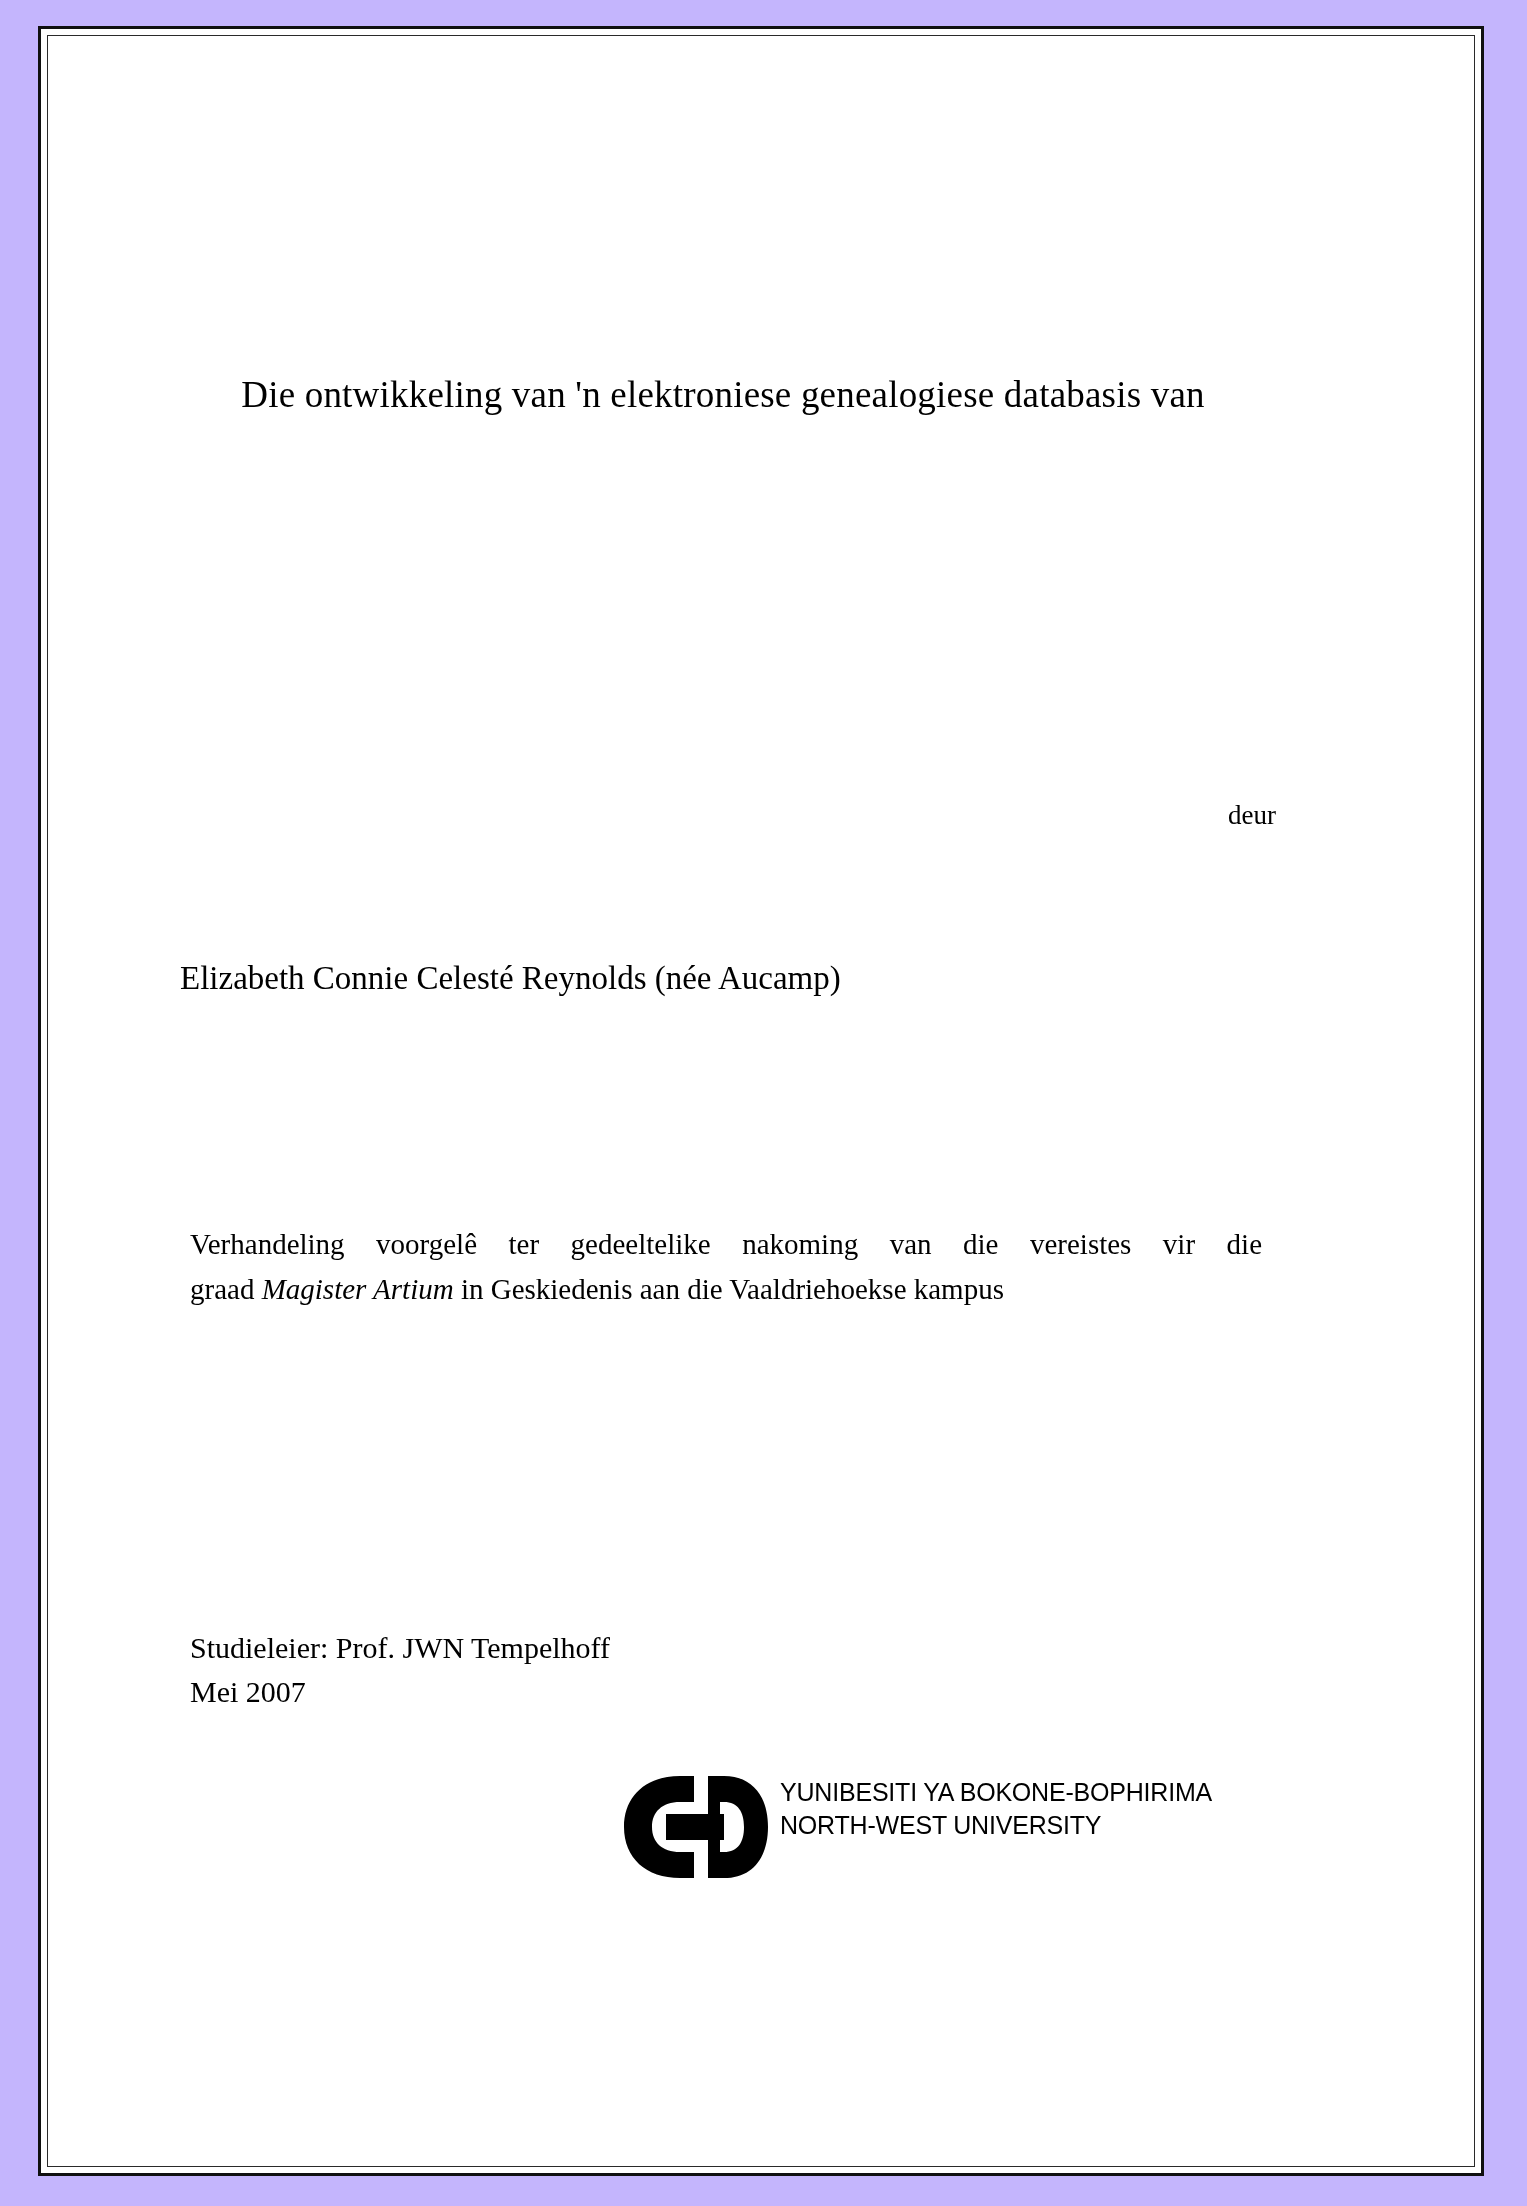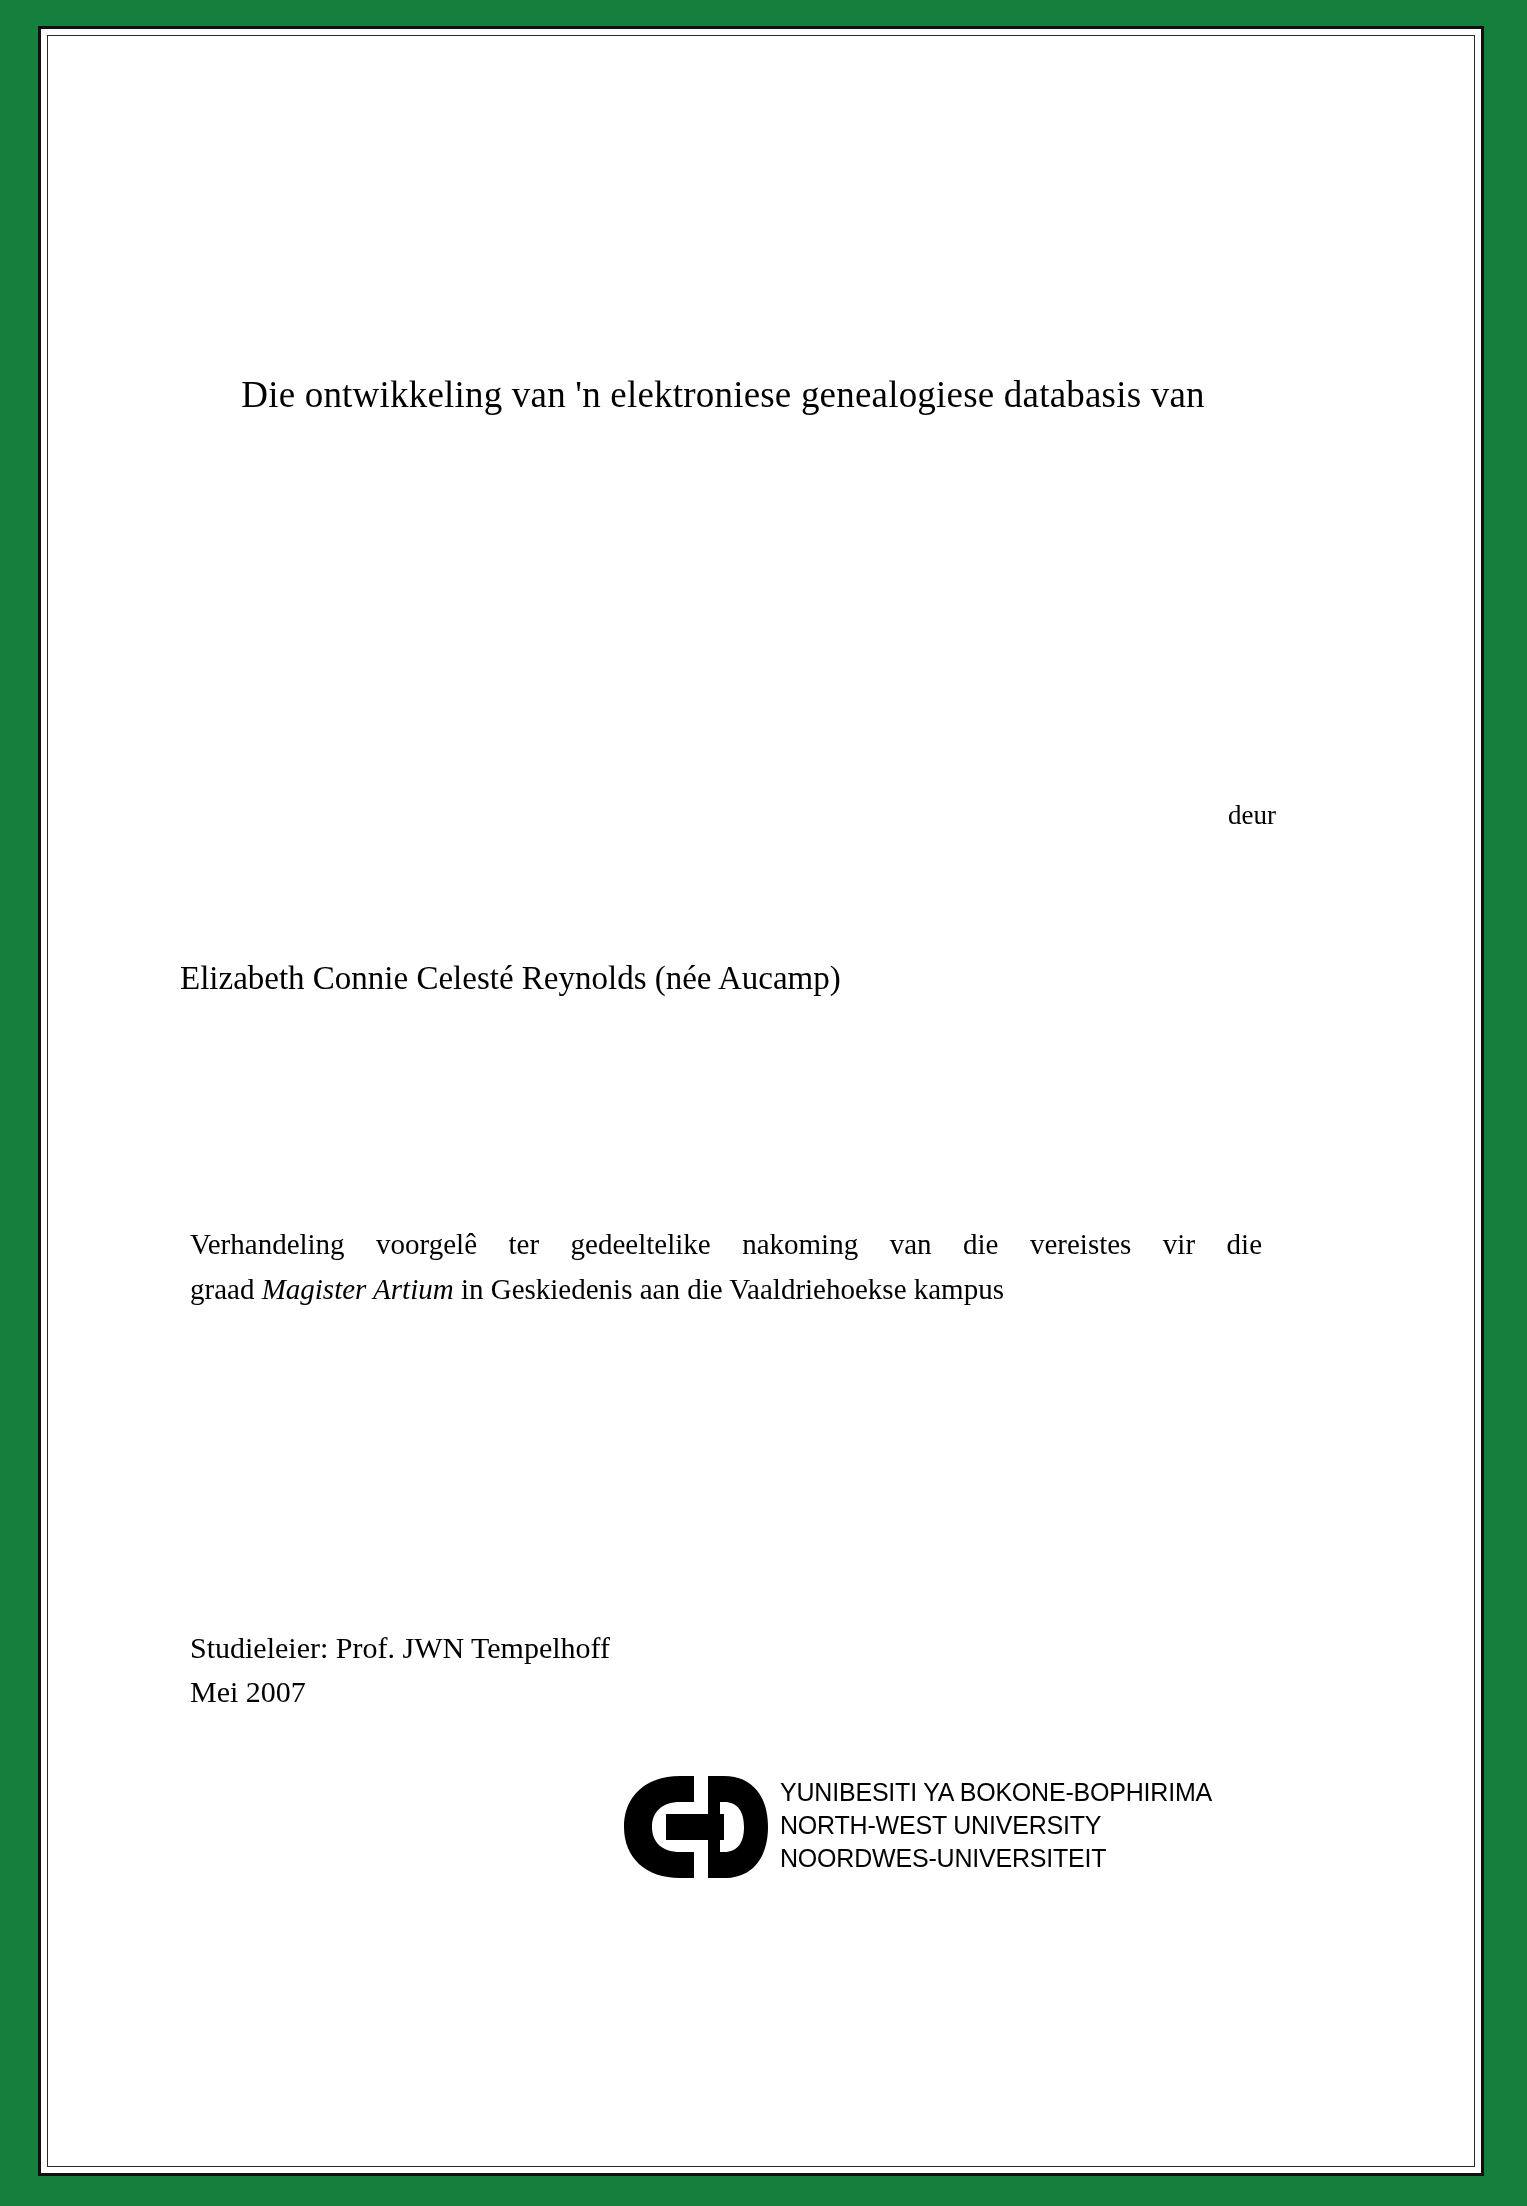--- a/index.html
+++ b/index.html
@@ -15,21 +15,21 @@
     color: #000000;
     overflow: hidden;
   }
 
   
   .scan {
     position: absolute;
     left: 0; top: 0;
     width: 1527px;
     height: 2206px;
-    background: #15803d;
+    background: #c4b5fd;
   }
 
   
   .page-frame {
     position: absolute;
     left: 38px;
     top: 26px;
     width: 1446px;
     height: 2150px;
     border: 3px solid #101010;
@@ -169,18 +169,17 @@
 
     <div class="logo-block">
       <svg class="logo-mark" viewBox="0 0 150 106">
         <path d="M60 2 C26 2 4 22 4 53 C4 84 26 104 60 104 L74 104 L74 78 L60 78 C42 78 32 68 32 53 C32 38 42 28 60 28 L74 28 L74 2 Z" fill="#000000"></path>
         <rect x="46" y="40" width="58" height="26" fill="#000000"></rect>
         <path d="M88 2 L88 104 L104 104 C132 104 148 84 148 53 C148 22 132 2 104 2 Z M104 28 C118 28 124 38 124 53 C124 68 118 78 104 78 L100 78 L100 28 Z" fill="#000000"></path>
       </svg>
       <div class="logo-text">
         <div>YUNIBESITI YA BOKONE-BOPHIRIMA</div>
         <div>NORTH-WEST UNIVERSITY</div>
-        <div>NOORDWES-UNIVERSITEIT</div>
       </div>
     </div>
 
   </div>
 </div>
 
 </body></html>

